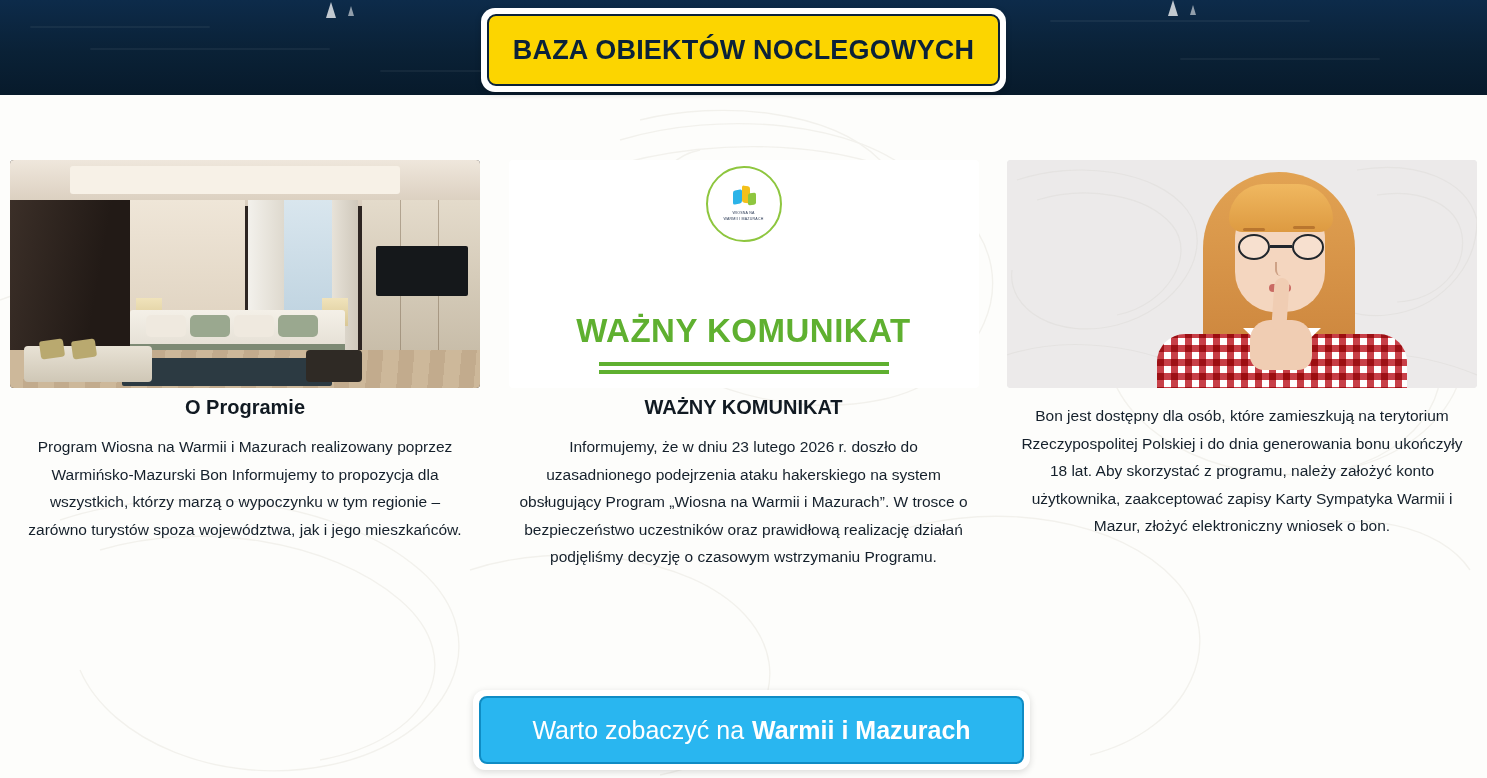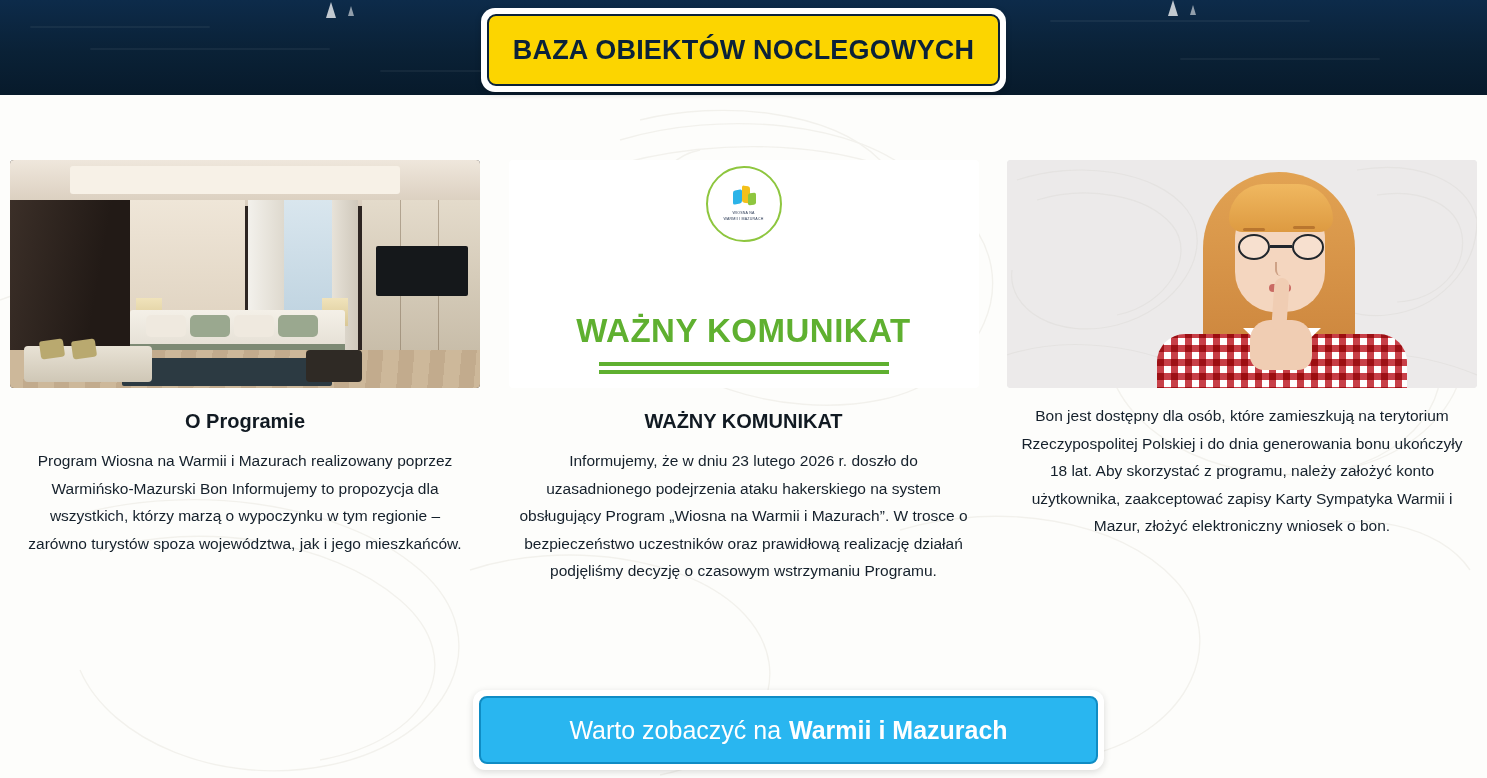--- a/index.html
+++ b/index.html
@@ -93,21 +93,21 @@
   }
   .card-media {
     width: 470px;
     height: 228px;
     border-radius: 4px;
     overflow: hidden;
     position: relative;
     background: #e9e9e9;
   }
   .card-title {
-    margin-top: 22px;
+    margin-top: 8px;
     font-size: 20px;
     font-weight: 700;
     color: #111a22;
     text-align: center;
   }
   .card-text {
     margin-top: 14px;
     font-size: 15.5px;
     line-height: 1.78;
     color: #15202b;
@@ -279,21 +279,21 @@
   .collar {
     position: absolute; left: 236px; top: 168px; width: 78px; height: 30px;
     background: #ffffff; transform: rotate(0deg);
     clip-path: polygon(0 0, 100% 0, 60% 100%, 40% 100%);
   }
 
   
   .cta-wrap {
     position: absolute;
     left: 473px; top: 690px;
-    width: 631px; height: 80px;
+    width: 557px; height: 80px;
     background: #ffffff;
     border-radius: 12px;
     padding: 6px;
     box-shadow: 0 2px 7px rgba(0,0,0,0.14);
   }
   .cta {
     width: 100%; height: 100%;
     background: #29b6f0;
     border: 2px solid #0f8cc4;
     border-radius: 8px;

